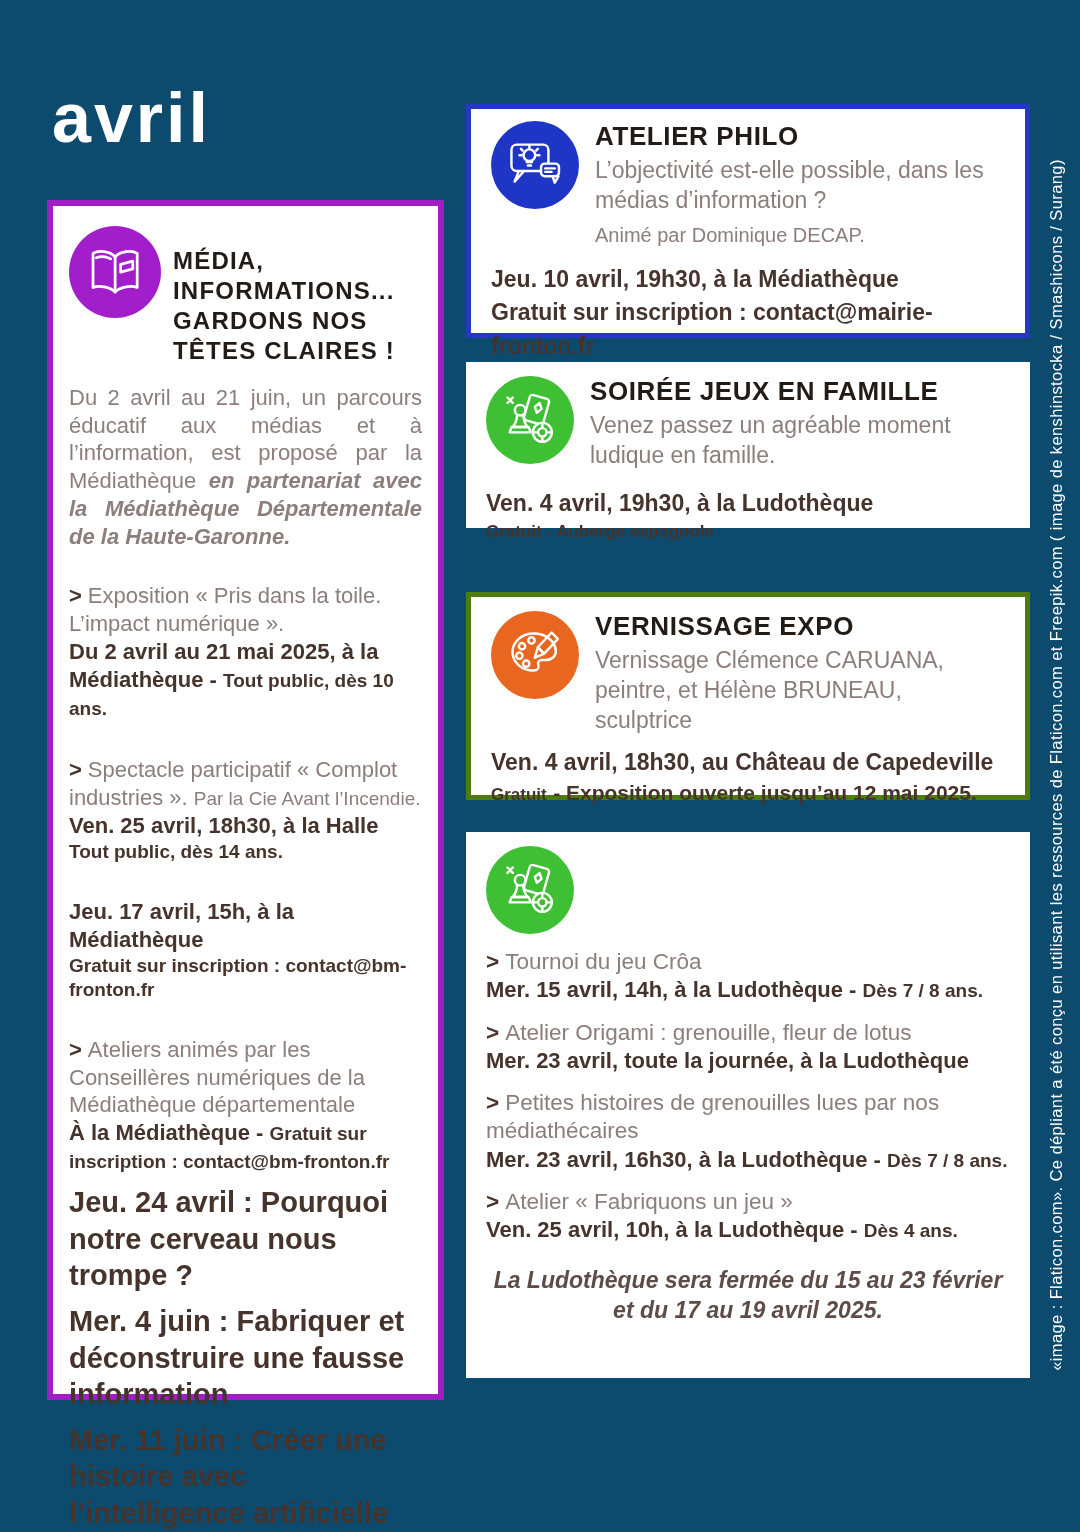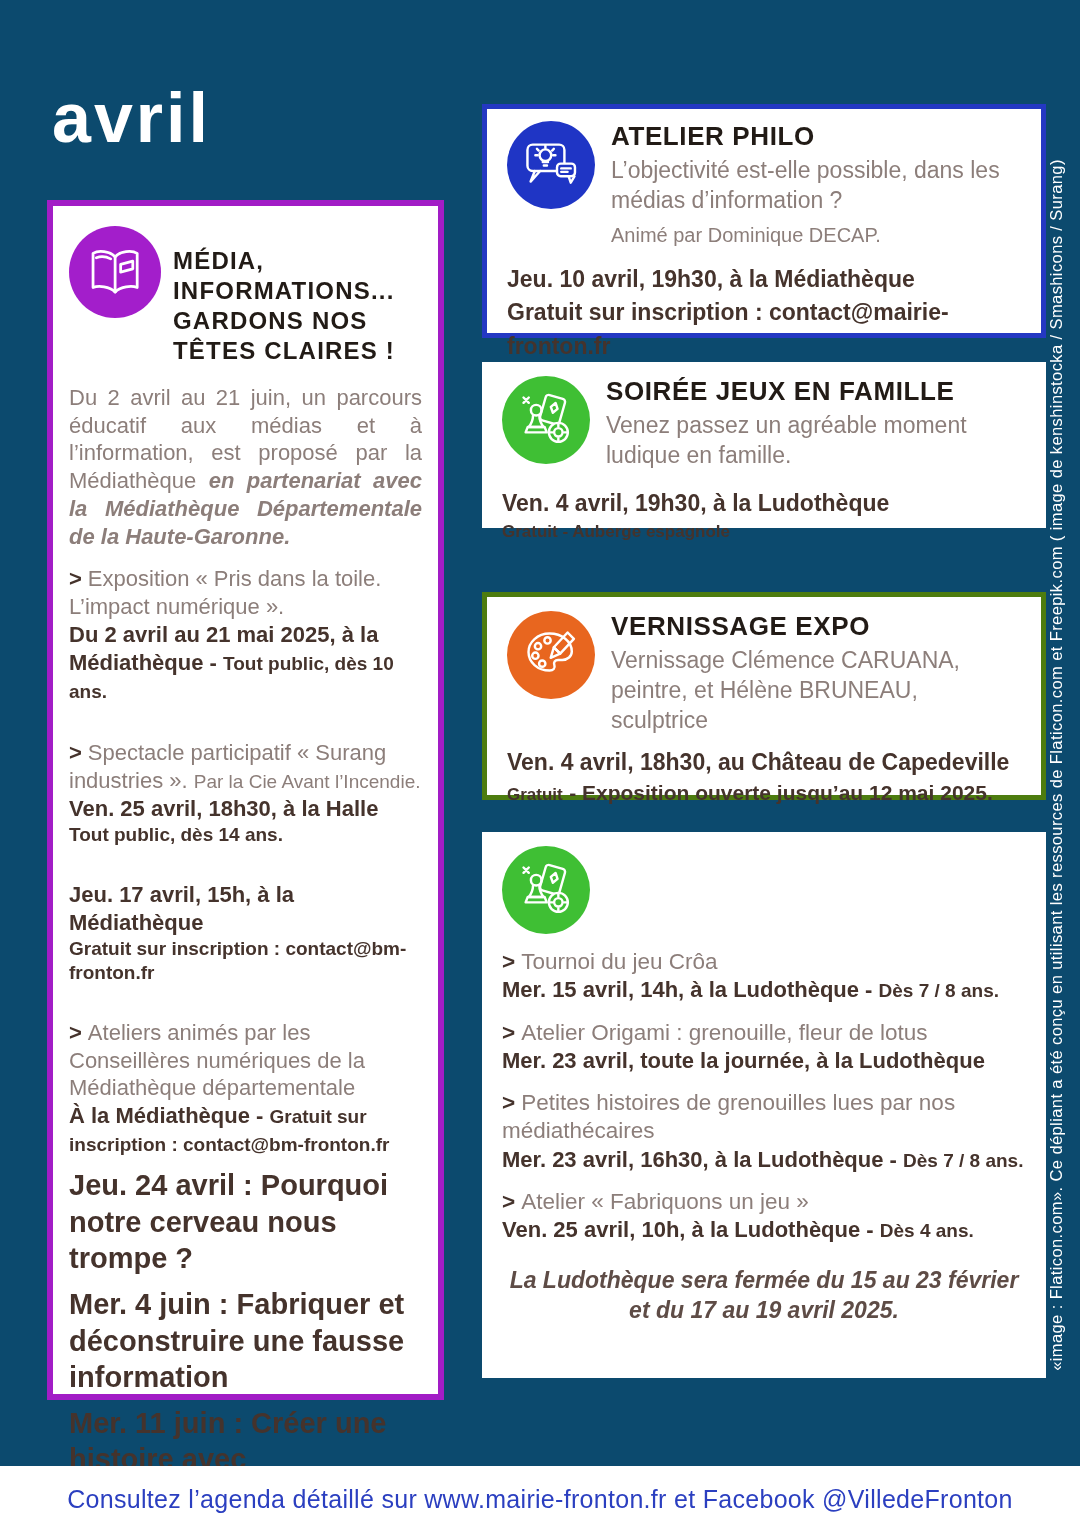--- a/index.html
+++ b/index.html
@@ -31,30 +31,30 @@
     flex:0 0 auto; border-radius:50%;
     display:flex; align-items:center; justify-content:center;
   }
   .icon-circle svg { width:72%; height:72%; }
   .media-box .icon-circle { width:92px; height:92px; background:#A31ECB; margin-right:12px; }
   .media-title { font-size:24px; font-weight:800; letter-spacing:1.2px; line-height:1.25; margin-top:20px; }
   .intro { margin-top:18px; font-size:22px; line-height:1.26; color:#8C7E7A; text-align:justify; }
   .intro i { font-weight:600; }
 
   .item  { margin-top:34px; font-size:22px; line-height:1.26; }
-  .item.first { margin-top:15px; }
+  .item.first { margin-top:32px; }
   .lead  { color:#8C7E7A; }
   .arrow { color:#45332C; font-weight:800; margin-right:6px; }
   .credit-small { font-size:19px; color:#8C7E7A; }
   .fact  { font-weight:700; color:#45332C; font-size:22px; line-height:1.28; }
   .fact-small { font-weight:700; color:#45332C; font-size:19px; }
   .session { margin-top:9px; font-weight:700; color:#45332C; font-size:29px; line-height:1.26; }
 
   
-  .rbox { left:482px; width:564px; padding:14px 20px; }
+  .rbox { left:466px; width:564px; padding:14px 20px; }
   .philo-box      { top:104px;  height:234px; border:5px solid #2438C3; padding-top:12px; }
   .jeux-box       { top:362px;  height:166px; }
   .vernissage-box { top:592px;  height:208px; border:5px solid #4d7c0f; }
   .grenouille-box { top:832px;  height:546px; }
 
   .philo-box .icon-circle      { width:88px; height:88px; background:#1F35C5; margin-right:16px; }
   .jeux-box .icon-circle       { width:88px; height:88px; background:#3FBF34; margin-right:16px; }
   .vernissage-box .icon-circle { width:88px; height:88px; background:#E8661F; margin-right:16px; }
   .grenouille-box .icon-circle { width:88px; height:88px; background:#3FBF34; margin-right:16px; }
 
@@ -113,21 +113,21 @@
     </div>
 
     <p class="intro"><span>Du 2 avril au 21 juin, un parcours éducatif aux médias et à l’information, est proposé par la Médiathèque</span> <i>en partenariat avec la Médiathèque Départementale de la Haute-Garonne.</i></p>
 
     <div class="item first">
       <div class="lead"><span class="arrow">&gt;</span><span>Exposition « Pris dans la toile. L’impact numérique ».</span></div>
       <div class="fact"><span>Du 2 avril au 21 mai 2025, à la Médiathèque -</span> <span class="fact-small">Tout public, dès 10 ans.</span></div>
     </div>
 
     <div class="item">
-      <div class="lead"><span class="arrow">&gt;</span><span>Spectacle participatif « Surang industries ».</span> <span class="credit-small">Par la Cie Avant l’Incendie.</span></div>
+      <div class="lead"><span class="arrow">&gt;</span><span>Spectacle participatif « Complot industries ».</span> <span class="credit-small">Par la Cie Avant l’Incendie.</span></div>
       <div class="fact">Ven. 25 avril, 18h30, à la Halle</div>
       <div class="fact-small">Tout public, dès 14 ans.</div>
     </div>
 
     <div class="item">
       <div class="fact">Jeu. 17 avril, 15h, à la Médiathèque</div>
       <div class="fact-small">Gratuit sur inscription : contact@bm-fronton.fr</div>
     </div>
 
     <div class="item">
@@ -252,17 +252,14 @@
     </div>
 
     <div class="closing">
       <div>La Ludothèque sera fermée du 15 au 23 février</div>
       <div>et du 17 au 19 avril 2025.</div>
     </div>
   </div>
 
   <div class="side-credit">«image : Flaticon.com». Ce dépliant a été conçu en utilisant les ressources de Flaticon.com et Freepik.com ( image de kenshinstocka / Smashicons / Surang)</div>
 
-  <div class="footer">
-    <div class="footer-text">Consultez l’agenda détaillé sur www.mairie-fronton.fr et Facebook @VilledeFronton</div>
-  </div>
 
 </div>
 
 </body></html>

